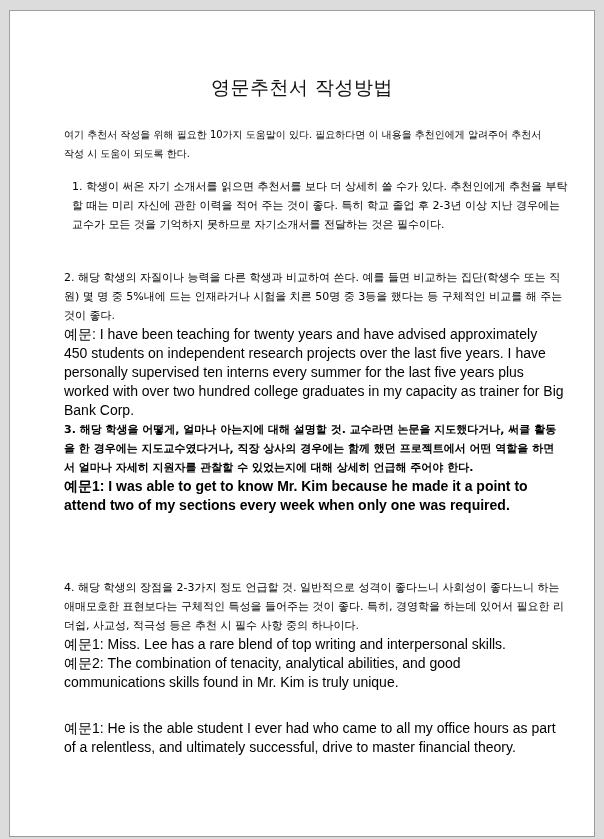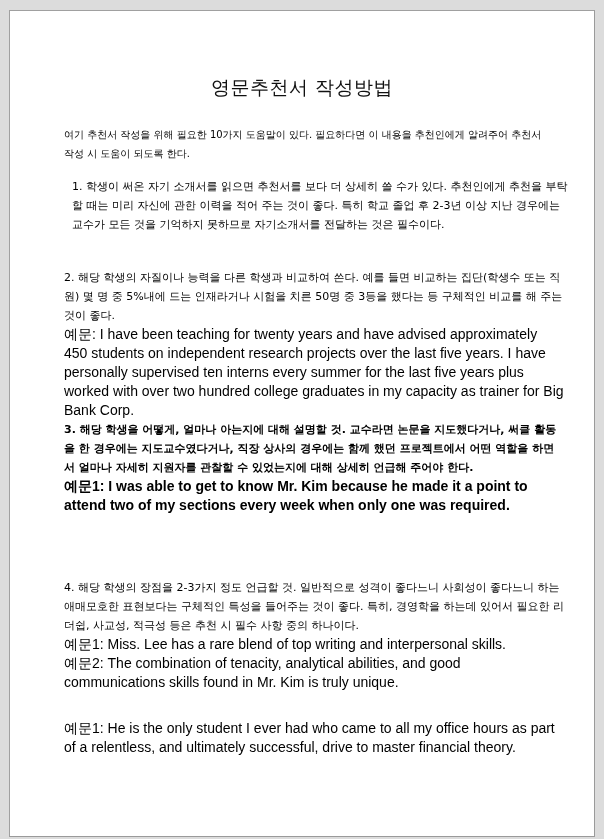--- a/index.html
+++ b/index.html
@@ -87,15 +87,15 @@
     <p class="ex">예문1: I was able to get to know Mr. Kim because he made it a point to attend two of my sections every week when only one was required.</p>
   </div>
 
   <div class="section" id="s4">
     <p>4. 해당 학생의 장점을 2-3가지 정도 언급할 것. 일반적으로 성격이 좋다느니 사회성이 좋다느니 하는 애매모호한 표현보다는 구체적인 특성을 들어주는 것이 좋다. 특히, 경영학을 하는데 있어서 필요한 리더쉽, 사교성, 적극성 등은 추천 시 필수 사항 중의 하나이다.</p>
     <p class="ex">예문1: Miss. Lee has a rare blend of top writing and interpersonal skills.</p>
     <p class="ex">예문2: The combination of tenacity, analytical abilities, and good communications skills found in Mr. Kim is truly unique.</p>
   </div>
 
   <div class="section" id="s5">
-    <p class="ex">예문1: He is the only student I ever had who came to all my office hours as part of a relentless, and ultimately successful, drive to master financial theory.</p>
+    <p class="ex">예문1: He is the able student I ever had who came to all my office hours as part of a relentless, and ultimately successful, drive to master financial theory.</p>
   </div>
 </div>
 
 </body></html>

